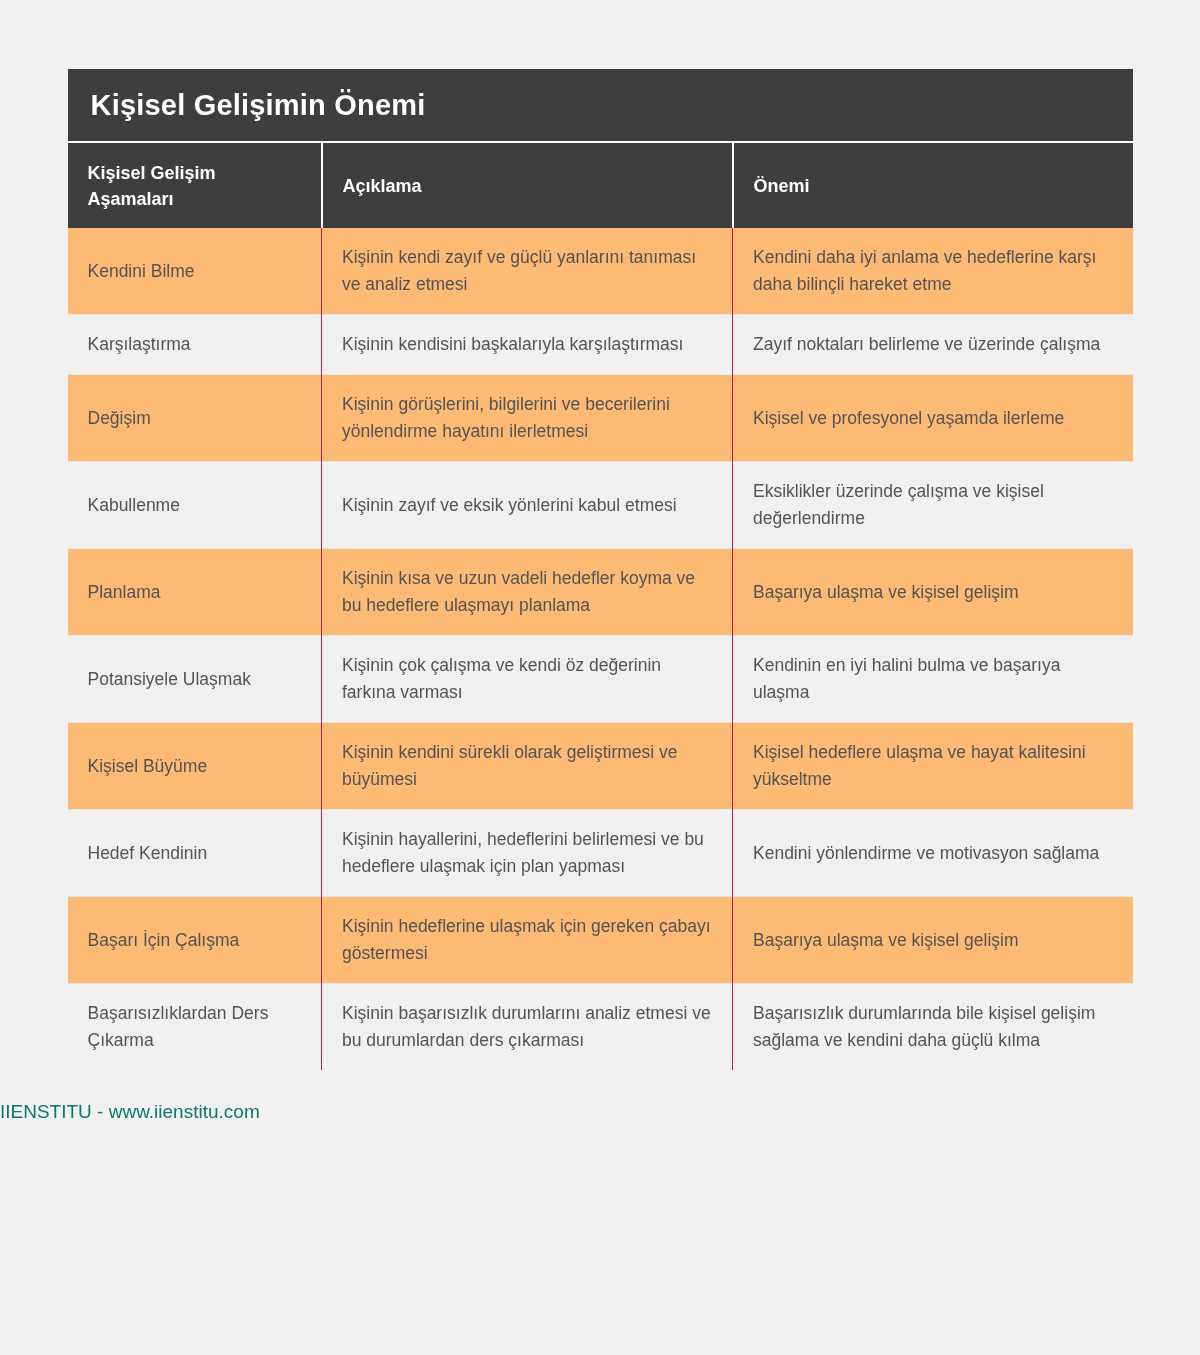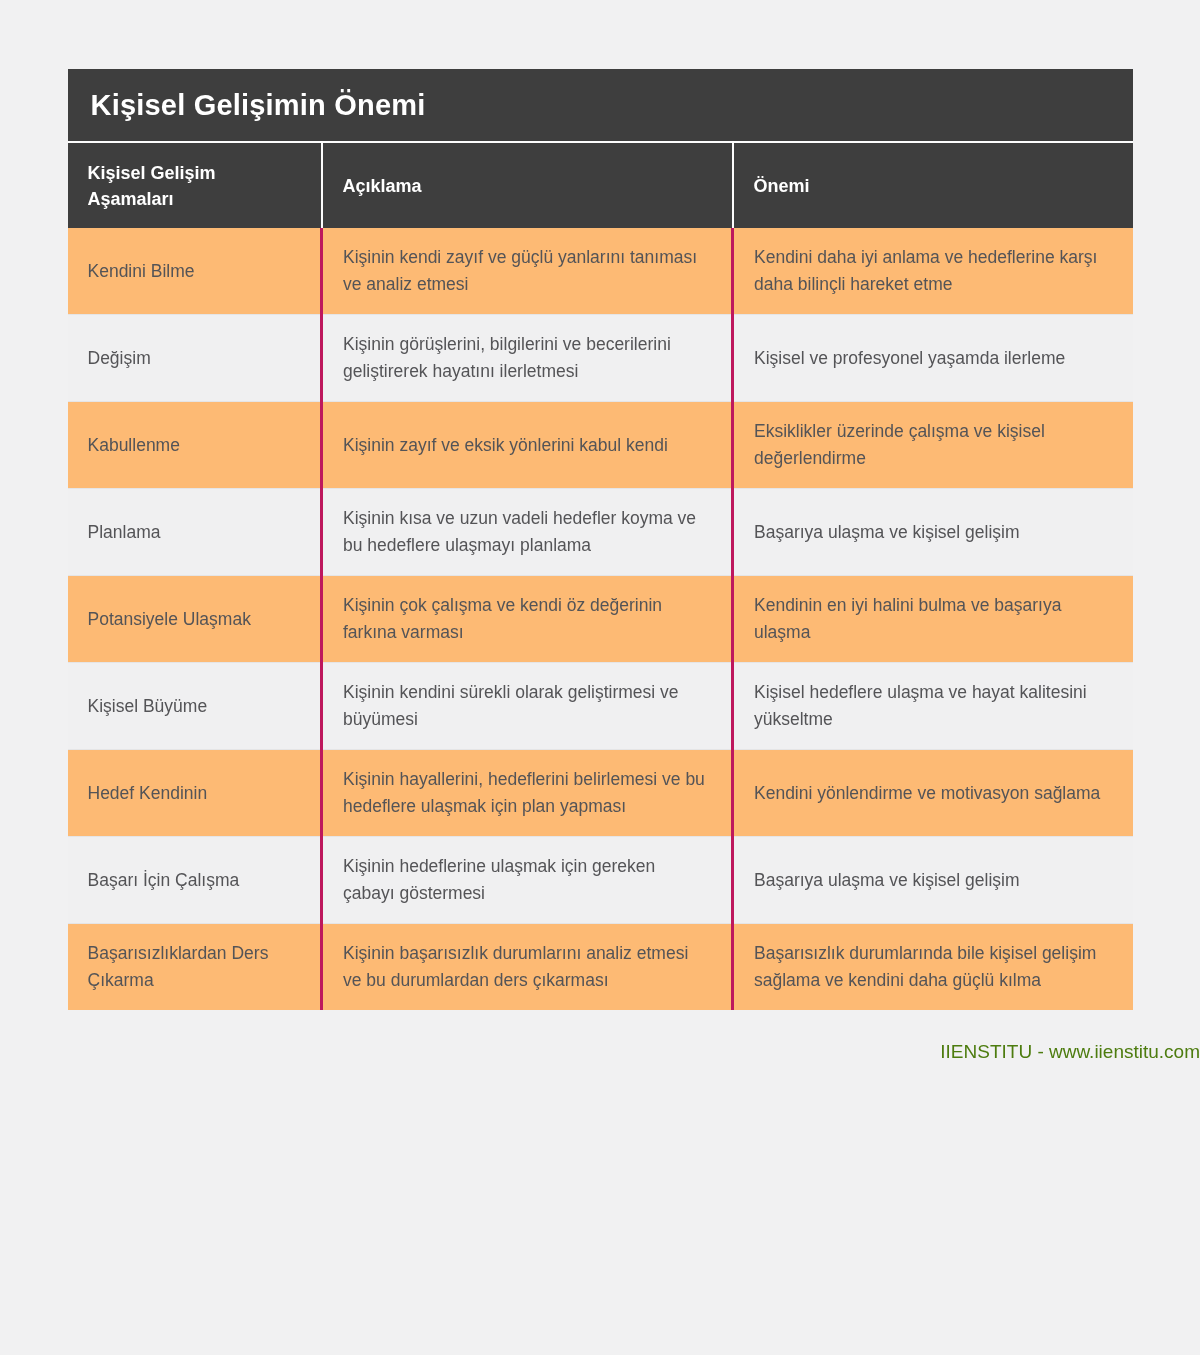--- a/index.html
+++ b/index.html
@@ -53,27 +53,27 @@
   }
   tbody tr:first-child { border-top: none; }
   tbody tr:nth-child(even) { background: #f0f0f1; }
   tbody td {
     padding: 16px 20px;
     font-size: 17.5px;
     line-height: 27px;
     color: #545457;
     vertical-align: middle;
   }
-  tbody td + td { border-left: 3px solid #be185d; }
+  tbody td + td { border-left: 1px solid #be185d; }
   .footer {
-    text-align: right;
+    text-align: left;
     margin-top: 31px;
     padding-bottom: 60px;
     font-size: 19px;
-    color: #4d7c0f;
+    color: #0f766e;
   }
 </style>
 </head>
 <body>
 
 <div class="page">
   <div class="card">
     <div class="title-bar">
       <h1>Kişisel Gelişimin Önemi</h1>
     </div>
@@ -90,30 +90,35 @@
           <th>Önemi</th>
         </tr>
       </thead>
       <tbody>
   <tr>
     <td>Kendini Bilme</td>
     <td>Kişinin kendi zayıf ve güçlü yanlarını tanıması ve analiz etmesi</td>
     <td>Kendini daha iyi anlama ve hedeflerine karşı daha bilinçli hareket etme</td>
   </tr>
 
+  <tr>
+    <td>Karşılaştırma</td>
+    <td>Kişinin kendisini başkalarıyla karşılaştırması</td>
+    <td>Zayıf noktaları belirleme ve üzerinde çalışma</td>
+  </tr>
 
   <tr>
     <td>Değişim</td>
-    <td>Kişinin görüşlerini, bilgilerini ve becerilerini geliştirerek hayatını ilerletmesi</td>
+    <td>Kişinin görüşlerini, bilgilerini ve becerilerini yönlendirme hayatını ilerletmesi</td>
     <td>Kişisel ve profesyonel yaşamda ilerleme</td>
   </tr>
 
   <tr>
     <td>Kabullenme</td>
-    <td>Kişinin zayıf ve eksik yönlerini kabul kendi</td>
+    <td>Kişinin zayıf ve eksik yönlerini kabul etmesi</td>
     <td>Eksiklikler üzerinde çalışma ve kişisel değerlendirme</td>
   </tr>
 
   <tr>
     <td>Planlama</td>
     <td>Kişinin kısa ve uzun vadeli hedefler koyma ve bu hedeflere ulaşmayı planlama</td>
     <td>Başarıya ulaşma ve kişisel gelişim</td>
   </tr>
 
   <tr>

